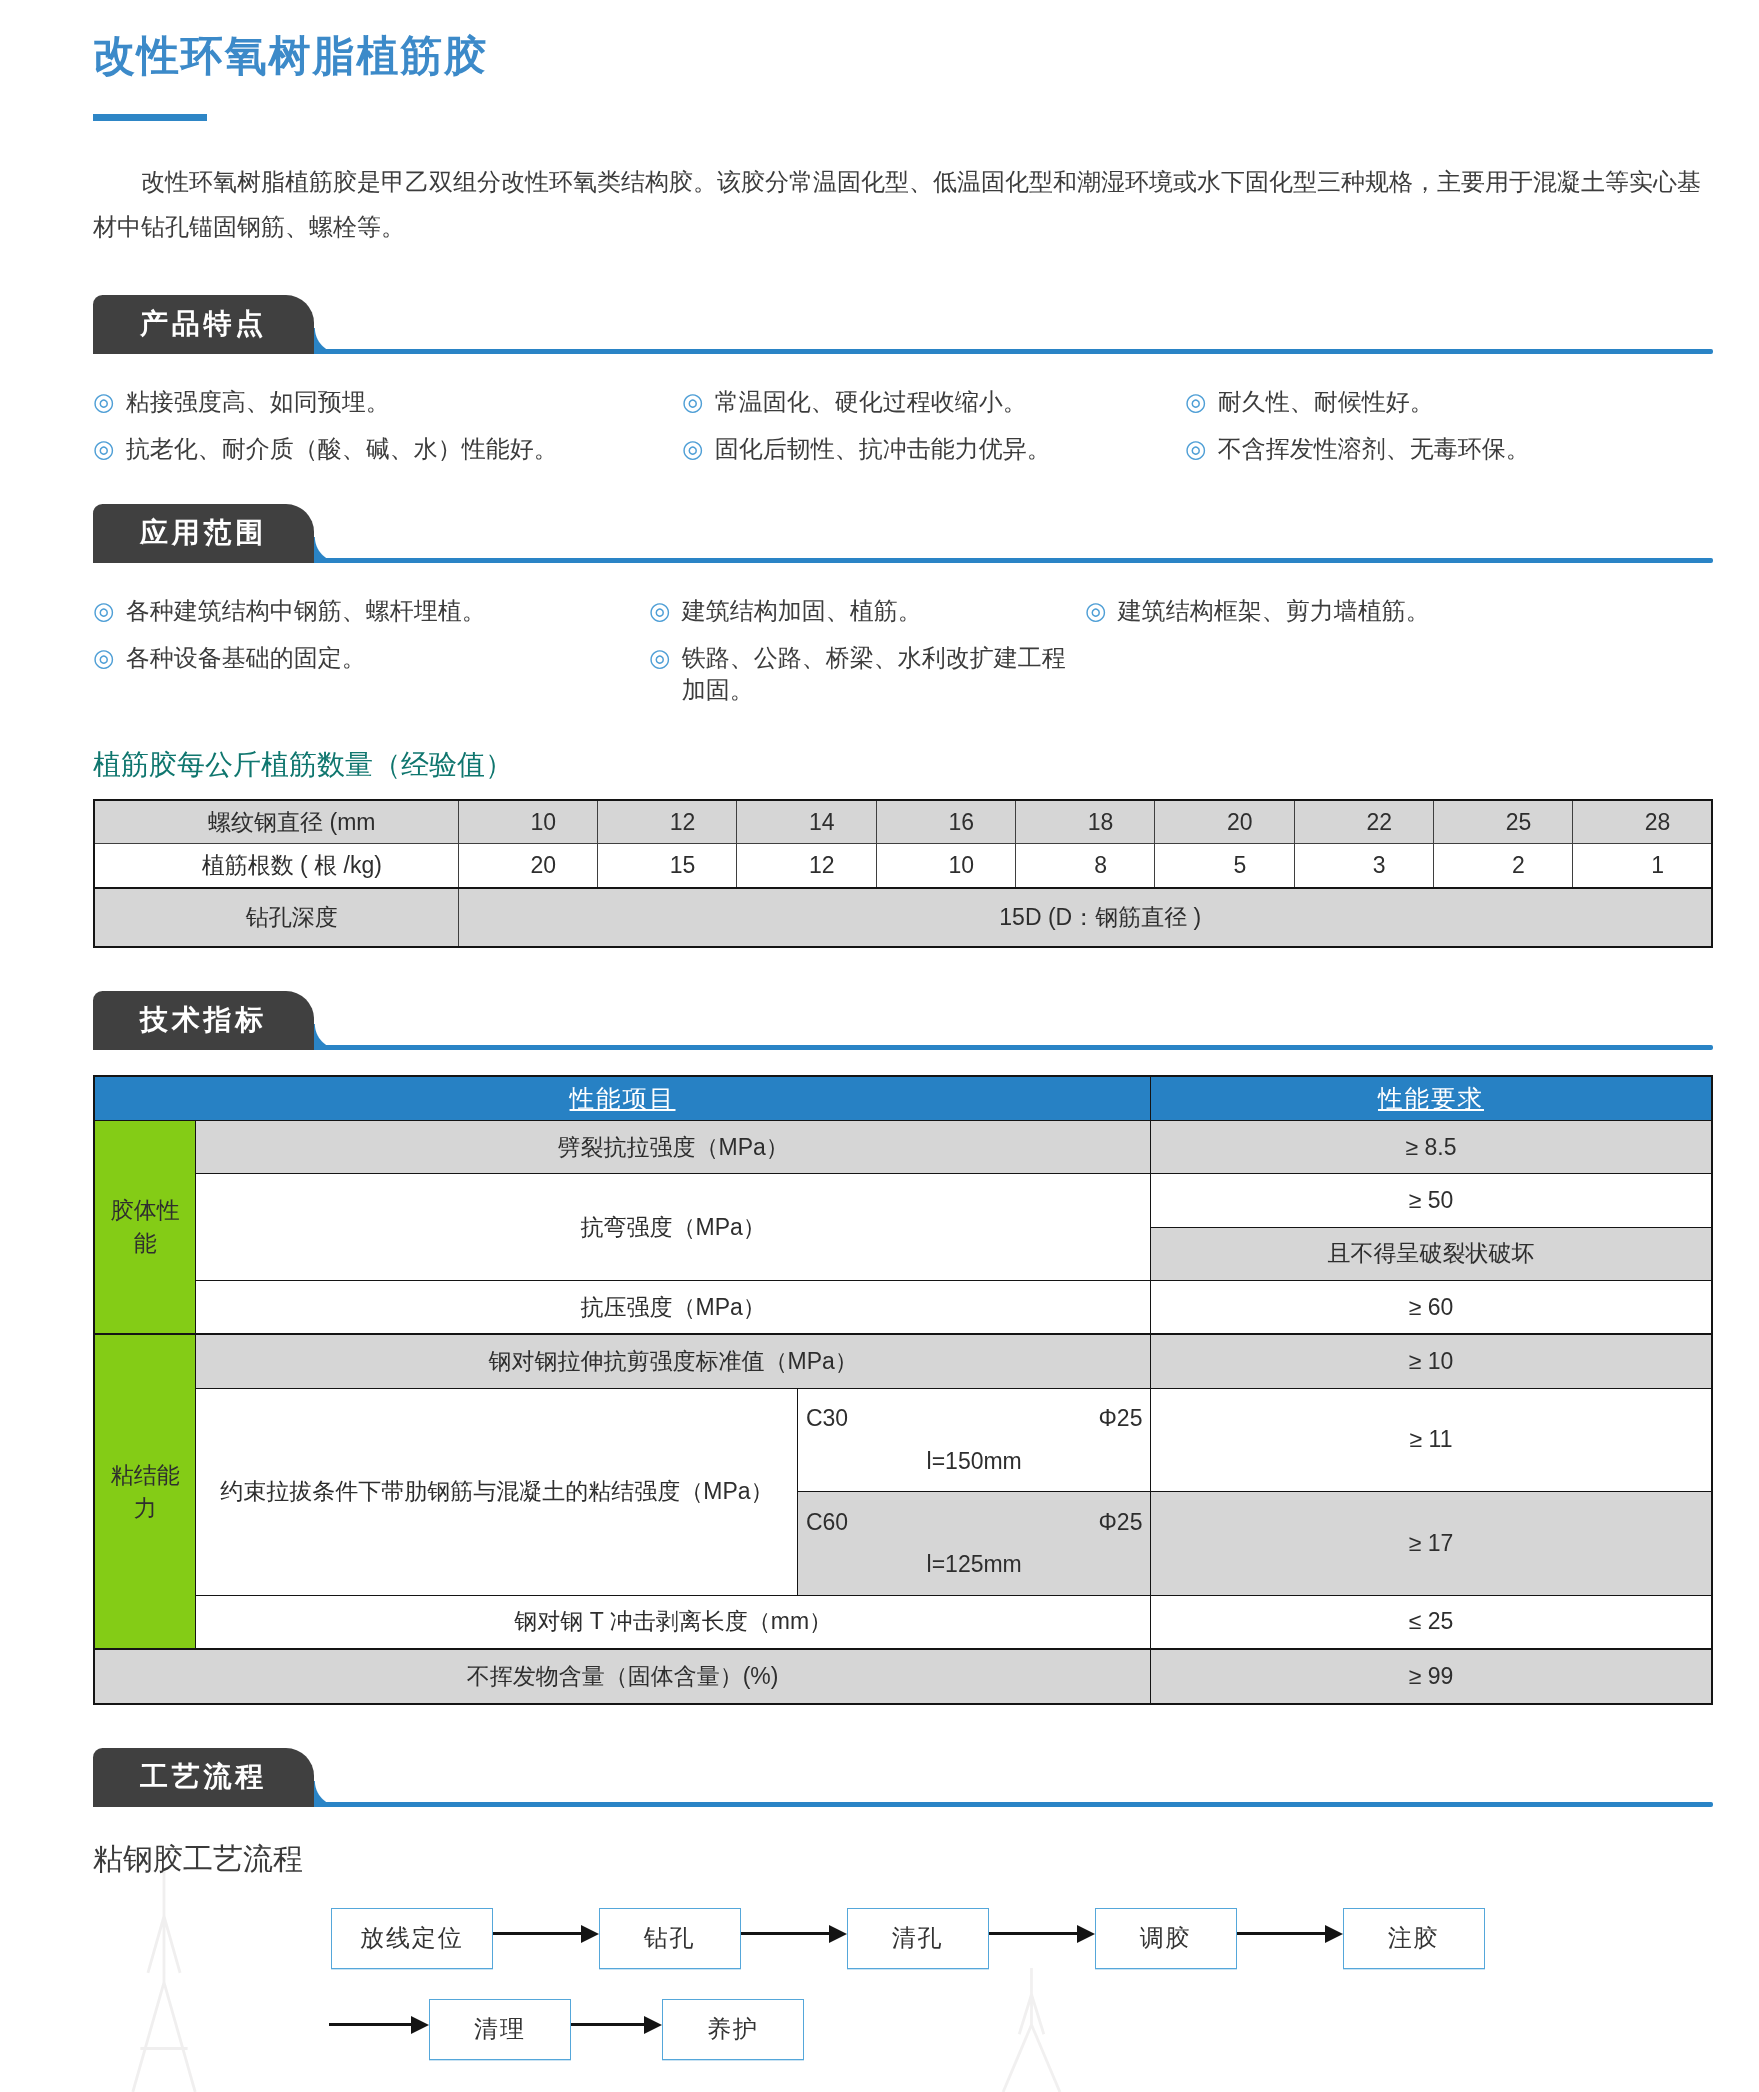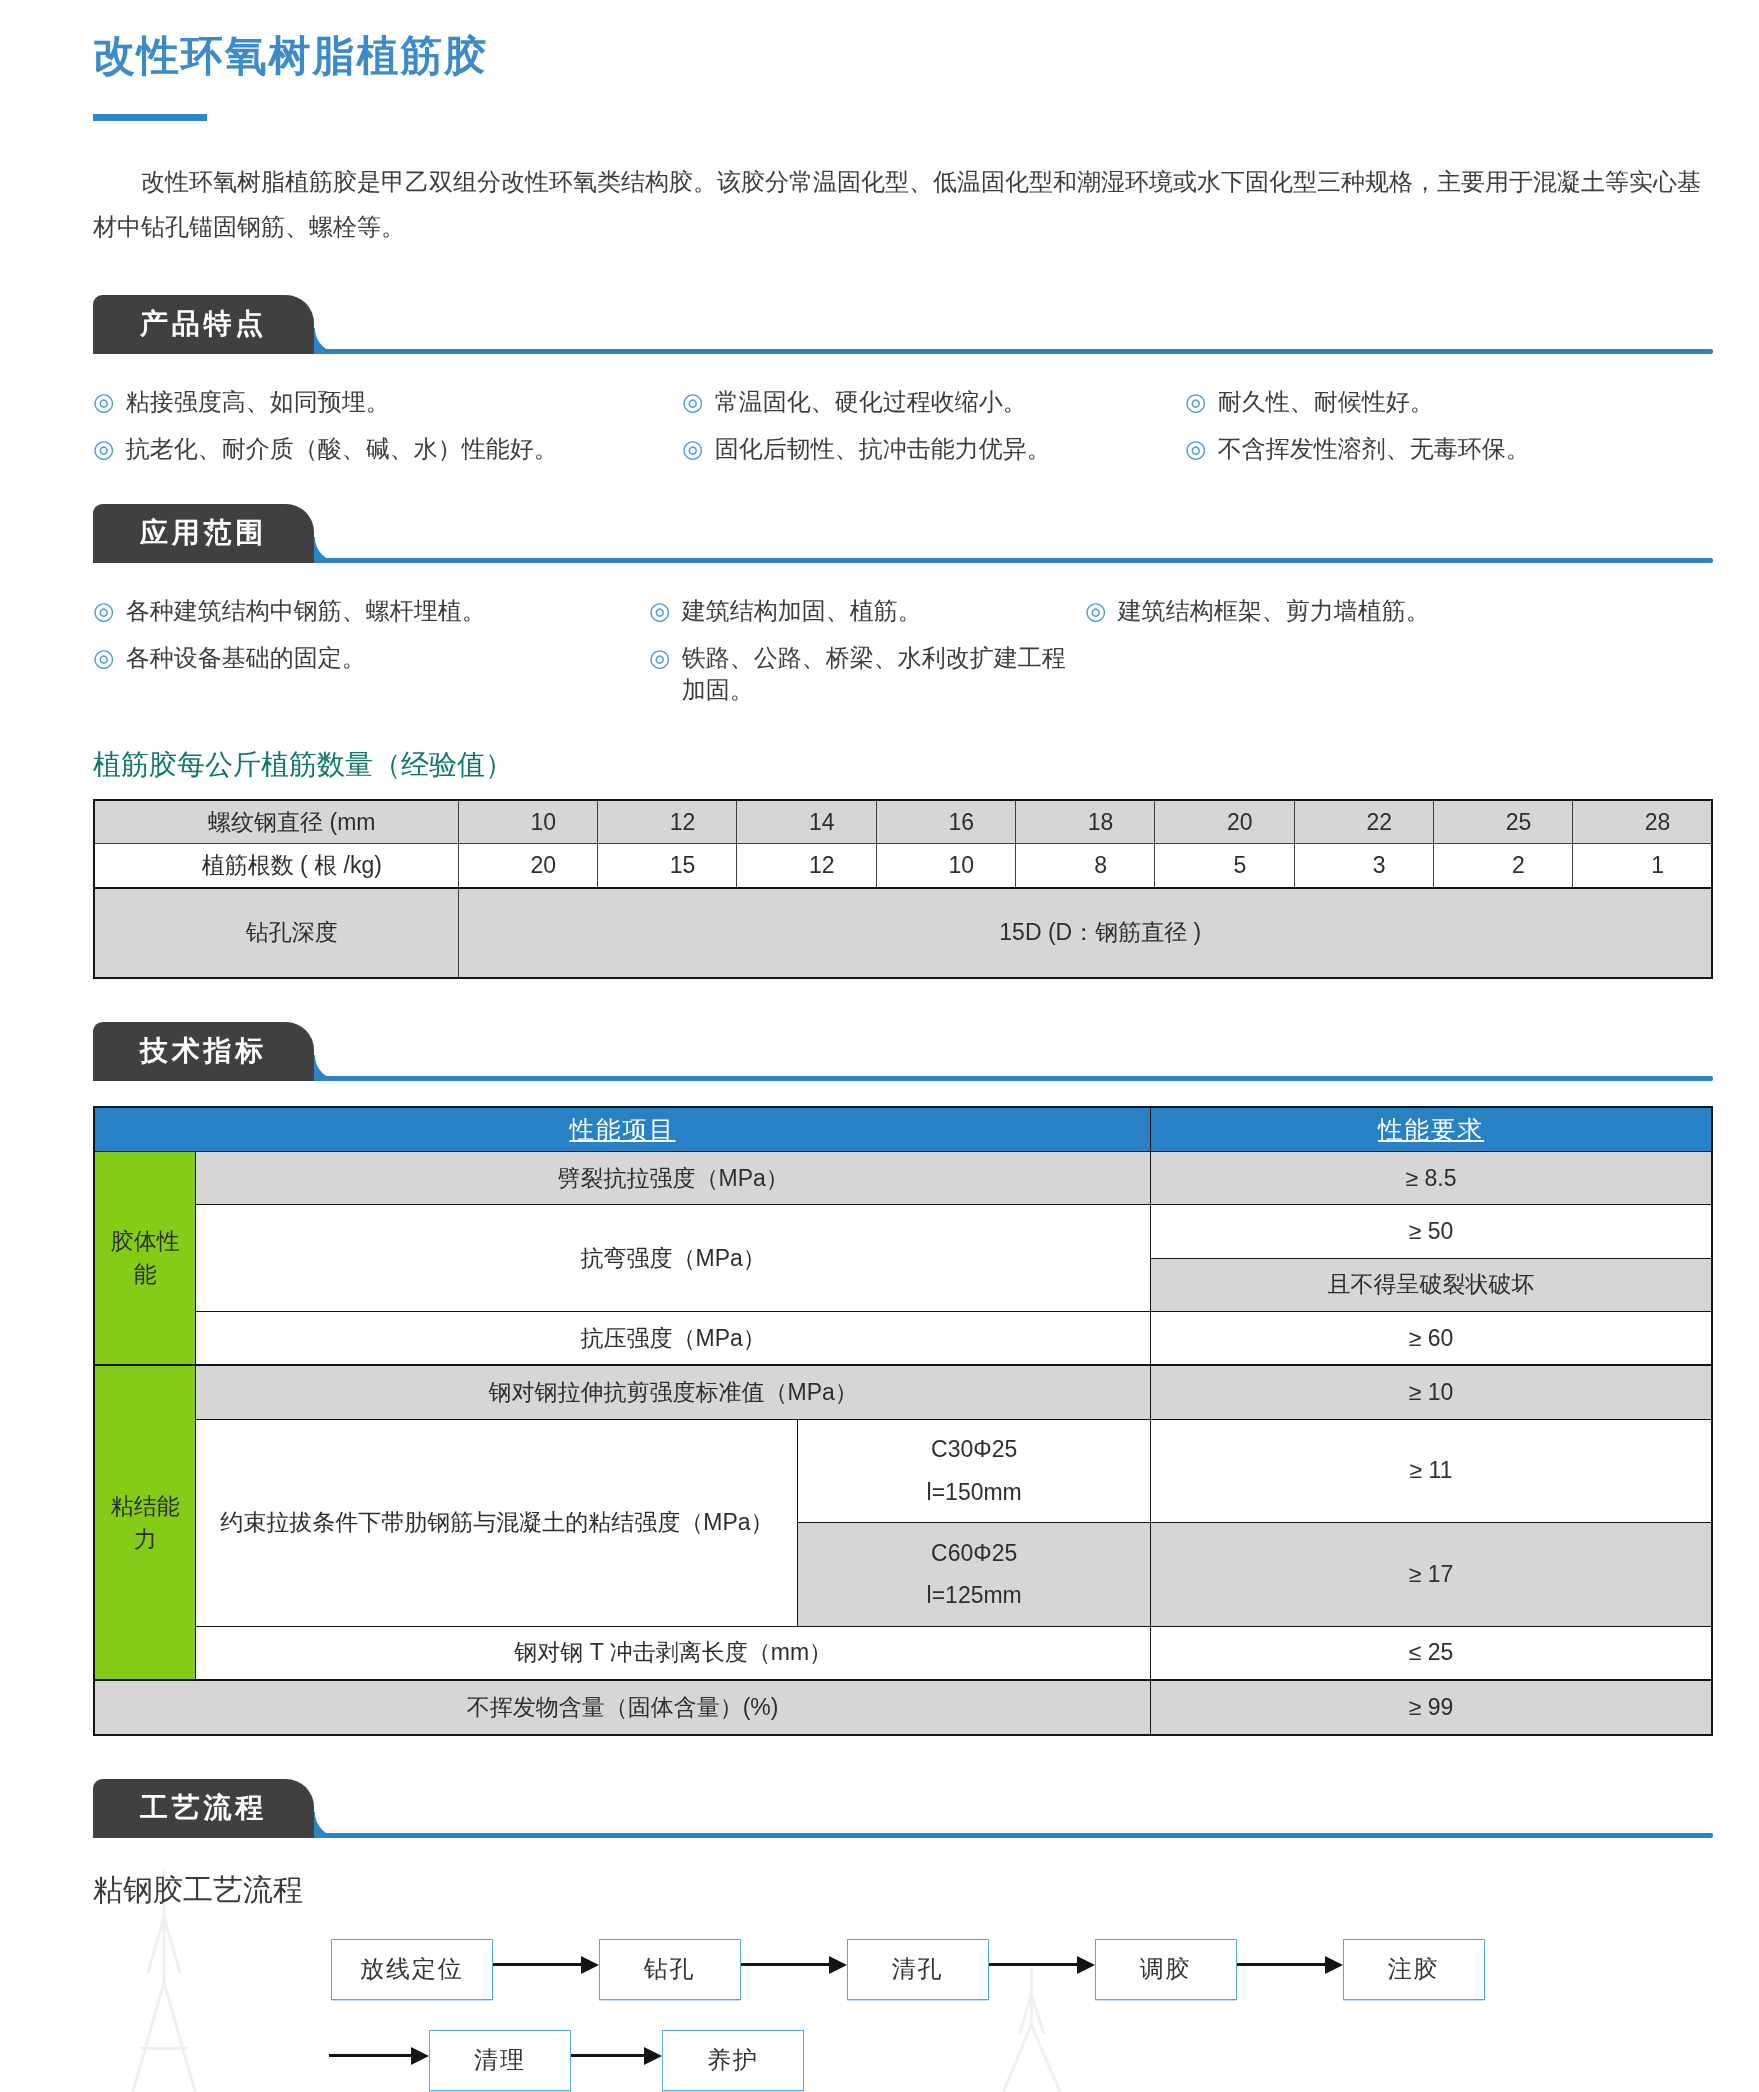--- a/index.html
+++ b/index.html
@@ -39,36 +39,36 @@
   .bullets li { display:flex; align-items:flex-start; gap:11.4px; }
   .dot { color:#4f9fd6; font-size:24.6px; line-height:1.3; flex:0 0 auto; }
 
   
   .caption { margin:40px 0 0 0; font-size:28px; font-weight:normal; color:#0f766e; }
   table.dosage { width:100%; border-collapse:collapse; table-layout:fixed; margin-top:15px;
                  border:2.8px solid #141414; font-size:23px; color:#2e2e2e; }
   table.dosage col.d-lbl { width:22.5%; }
   table.dosage td { border:1.9px solid #3f3f3f; text-align:center; height:44px; background:#ffffff;padding-left:32px; }
   table.dosage tr.gray td { background:#d6d6d6; }
-  table.dosage tr.depth td { border-top:2.8px solid #141414; height:90px; }
+  table.dosage tr.depth td { border-top:2.8px solid #141414; height:59px; }
 
   
   .tech-std { margin:38px 0 0 0; text-align:center; font-size:24px; color:#343434; }
   table.tech { width:100%; border-collapse:collapse; table-layout:fixed; margin-top:24.6px;
                border:2.8px solid #141414; font-size:23px; color:#2e2e2e; }
   table.tech col.c-group { width:6.3%; } table.tech col.c-item { width:37.2%; }
   table.tech col.c-cond { width:21.8%; } table.tech col.c-req { width:34.7%; }
   table.tech th { background:#2781c4; color:#ffffff; font-weight:normal; font-size:24.6px;
                   height:45px; border:1.9px solid #141414; letter-spacing:1.9px;text-decoration:underline; }
   table.tech td { border:1.9px solid #141414; text-align:center; padding:9.5px 7.6px; background:#ffffff; line-height:1.45; }
   table.tech td.gray { background:#d6d6d6; }
   table.tech td.group { background:#84cc16; padding:24px 15px; }
   table.tech tr.sep td { border-top:2.8px solid #141414; }
   table.tech td.cond { padding:13.2px 7.6px; }
-  .cond-l1 { display:flex; justify-content:center; }
+  .cond-l1 { display:flex; justify-content:space-between; }
   .cond-l2 { margin-top:9.5px; }
 
   
   .process-sub { margin:32px 0 0 0; font-size:30px; color:#3a3a3a; }
   .flow { margin-top:19px; }
   .flow-row { display:flex; align-items:center; }
   .flow-row1 { margin-left:238px; }
   .flow-row2 { margin-left:236px; margin-top:21px; }
   .fbox { min-width:142px; height:61px; border:1.9px solid #55a7da; background:#fff; color:#333;
           font-size:24px; display:flex; align-items:center; justify-content:center;

